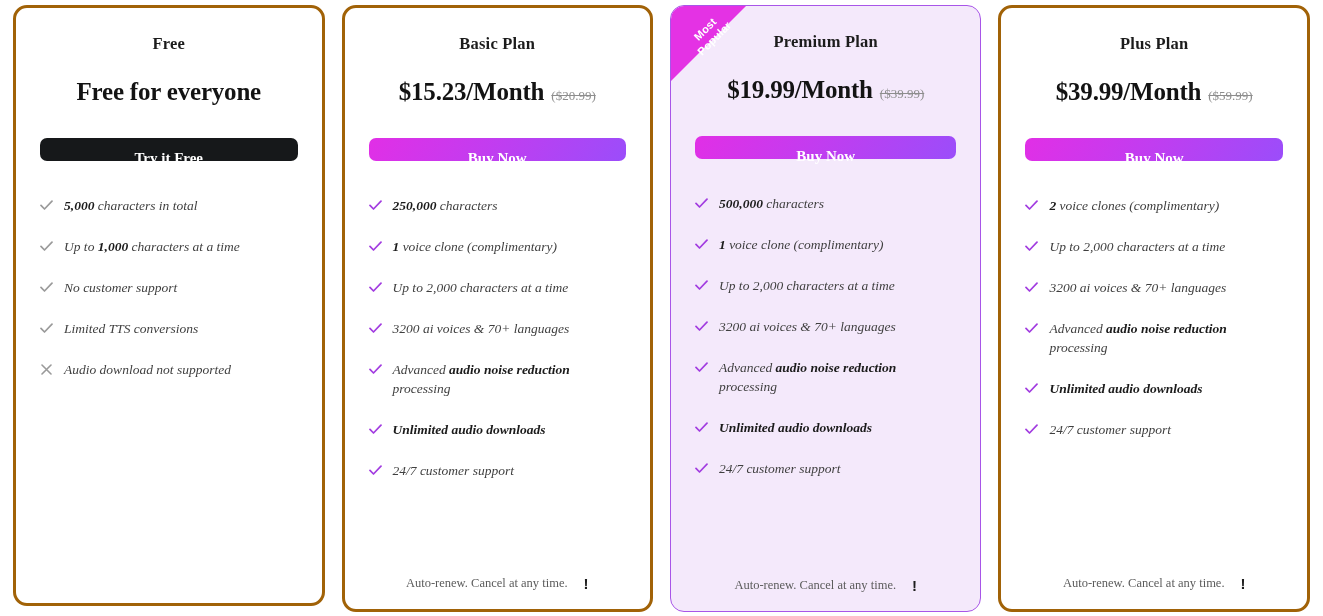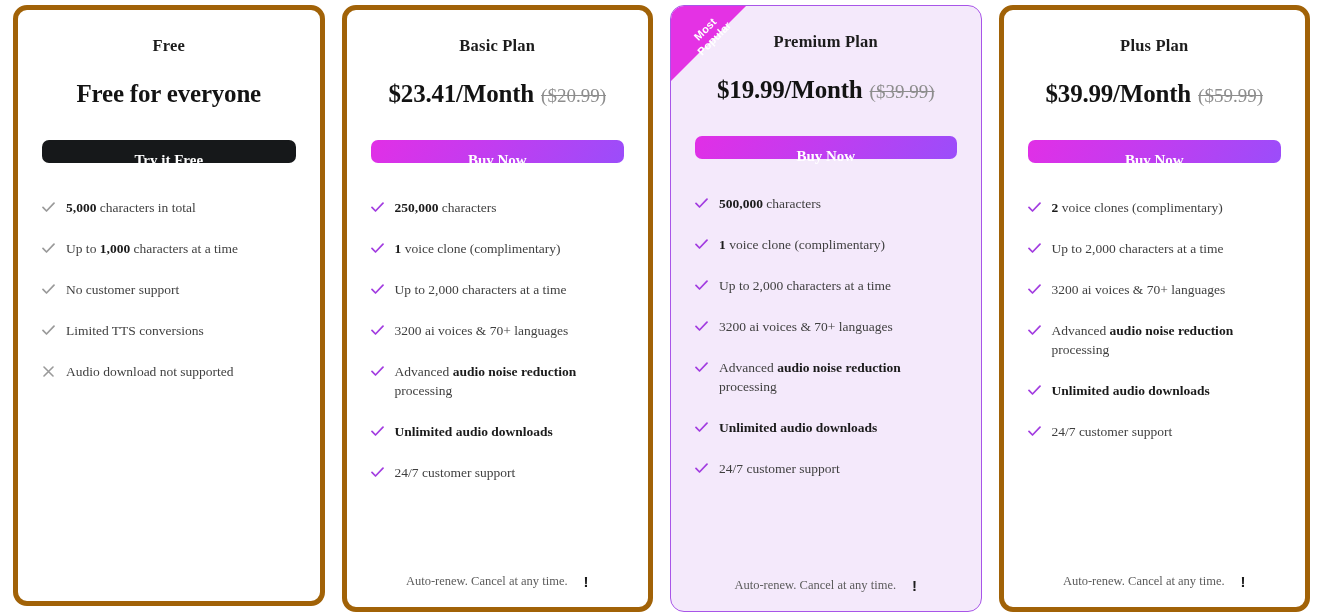--- a/index.html
+++ b/index.html
@@ -18,21 +18,21 @@
     gap: 17px;
     padding: 5px 13px 0 13px;
     width: 1323px;
     height: 616px;
   }
 
   .plan-card {
     position: relative;
     width: 313px;
     background: #ffffff;
-    border: 5px solid #a16207;
+    border: 3px solid #a16207;
     border-radius: 14px;
     padding: 26px 24px 18px 24px;
     display: flex;
     flex-direction: column;
   }
 
   .plan-card.card-free { height: 601px; }
   .plan-card.card-std  { height: 607px; }
 
   .plan-card.highlight {
@@ -89,21 +89,21 @@
     margin-bottom: 32px;
     white-space: nowrap;
   }
   .price-main {
     font-size: 25px;
     font-weight: bold;
     color: #131313;
     letter-spacing: -.2px;
   }
   .price-old {
-    font-size: 19px;
+    font-size: 13px;
     color: #8d8d8d;
     text-decoration: line-through;
     margin-left: 7px;
   }
 
   
   .cta {
     display: block;
     width: 100%;
     height: 23px;
@@ -117,21 +117,21 @@
     color: #ffffff;
     cursor: pointer;
     margin-bottom: 35px;
   }
   .cta.dark { background: #16181a; }
   .cta.gradient {
     background: linear-gradient(120deg, #e12fe6 0%, #c13df0 48%, #9b4dfa 100%);
   }
 
   
-  .features { list-style: none; flex: 1 1 auto; }
+  .features { list-style: none; flex: 1 1 auto; font-style: italic; }
 
   .feature {
     display: flex;
     align-items: flex-start;
     gap: 11px;
     margin-bottom: 22px;
     font-size: 13.5px;
     line-height: 19px;
     color: #3f3f3f;
   }
@@ -213,21 +213,21 @@
             <svg width="11" height="11" viewBox="0 0 11 11" fill="none">
               <path d="M1 1 L10 10 M10 1 L1 10" stroke="#9a9a9a" stroke-width="1.6" stroke-linecap="round"></path>
             </svg>
           </span>
           <span class="txt">Audio download not supported</span>
         </li>
       </ul>
     </div>
     <div class="plan-card card-std">
       <div class="plan-name">Basic Plan</div>
-      <div class="price-row"><span class="price-main">$23.41/Month</span><span class="price-old">($20.99)</span></div>
+      <div class="price-row"><span class="price-main">$15.23/Month</span><span class="price-old">($20.99)</span></div>
       <button class="cta gradient">Buy Now</button>
       <ul class="features">
         <li class="feature">
           <span class="mk">
             <svg width="13" height="11" viewBox="0 0 13 11" fill="none">
               <path d="M1 5.4 L4.5 9 L12 1.2" stroke="#a23ce0" stroke-width="1.7" stroke-linecap="round" stroke-linejoin="round"></path>
             </svg>
           </span>
           <span class="txt"><b>250,000</b> characters</span>
         </li>

